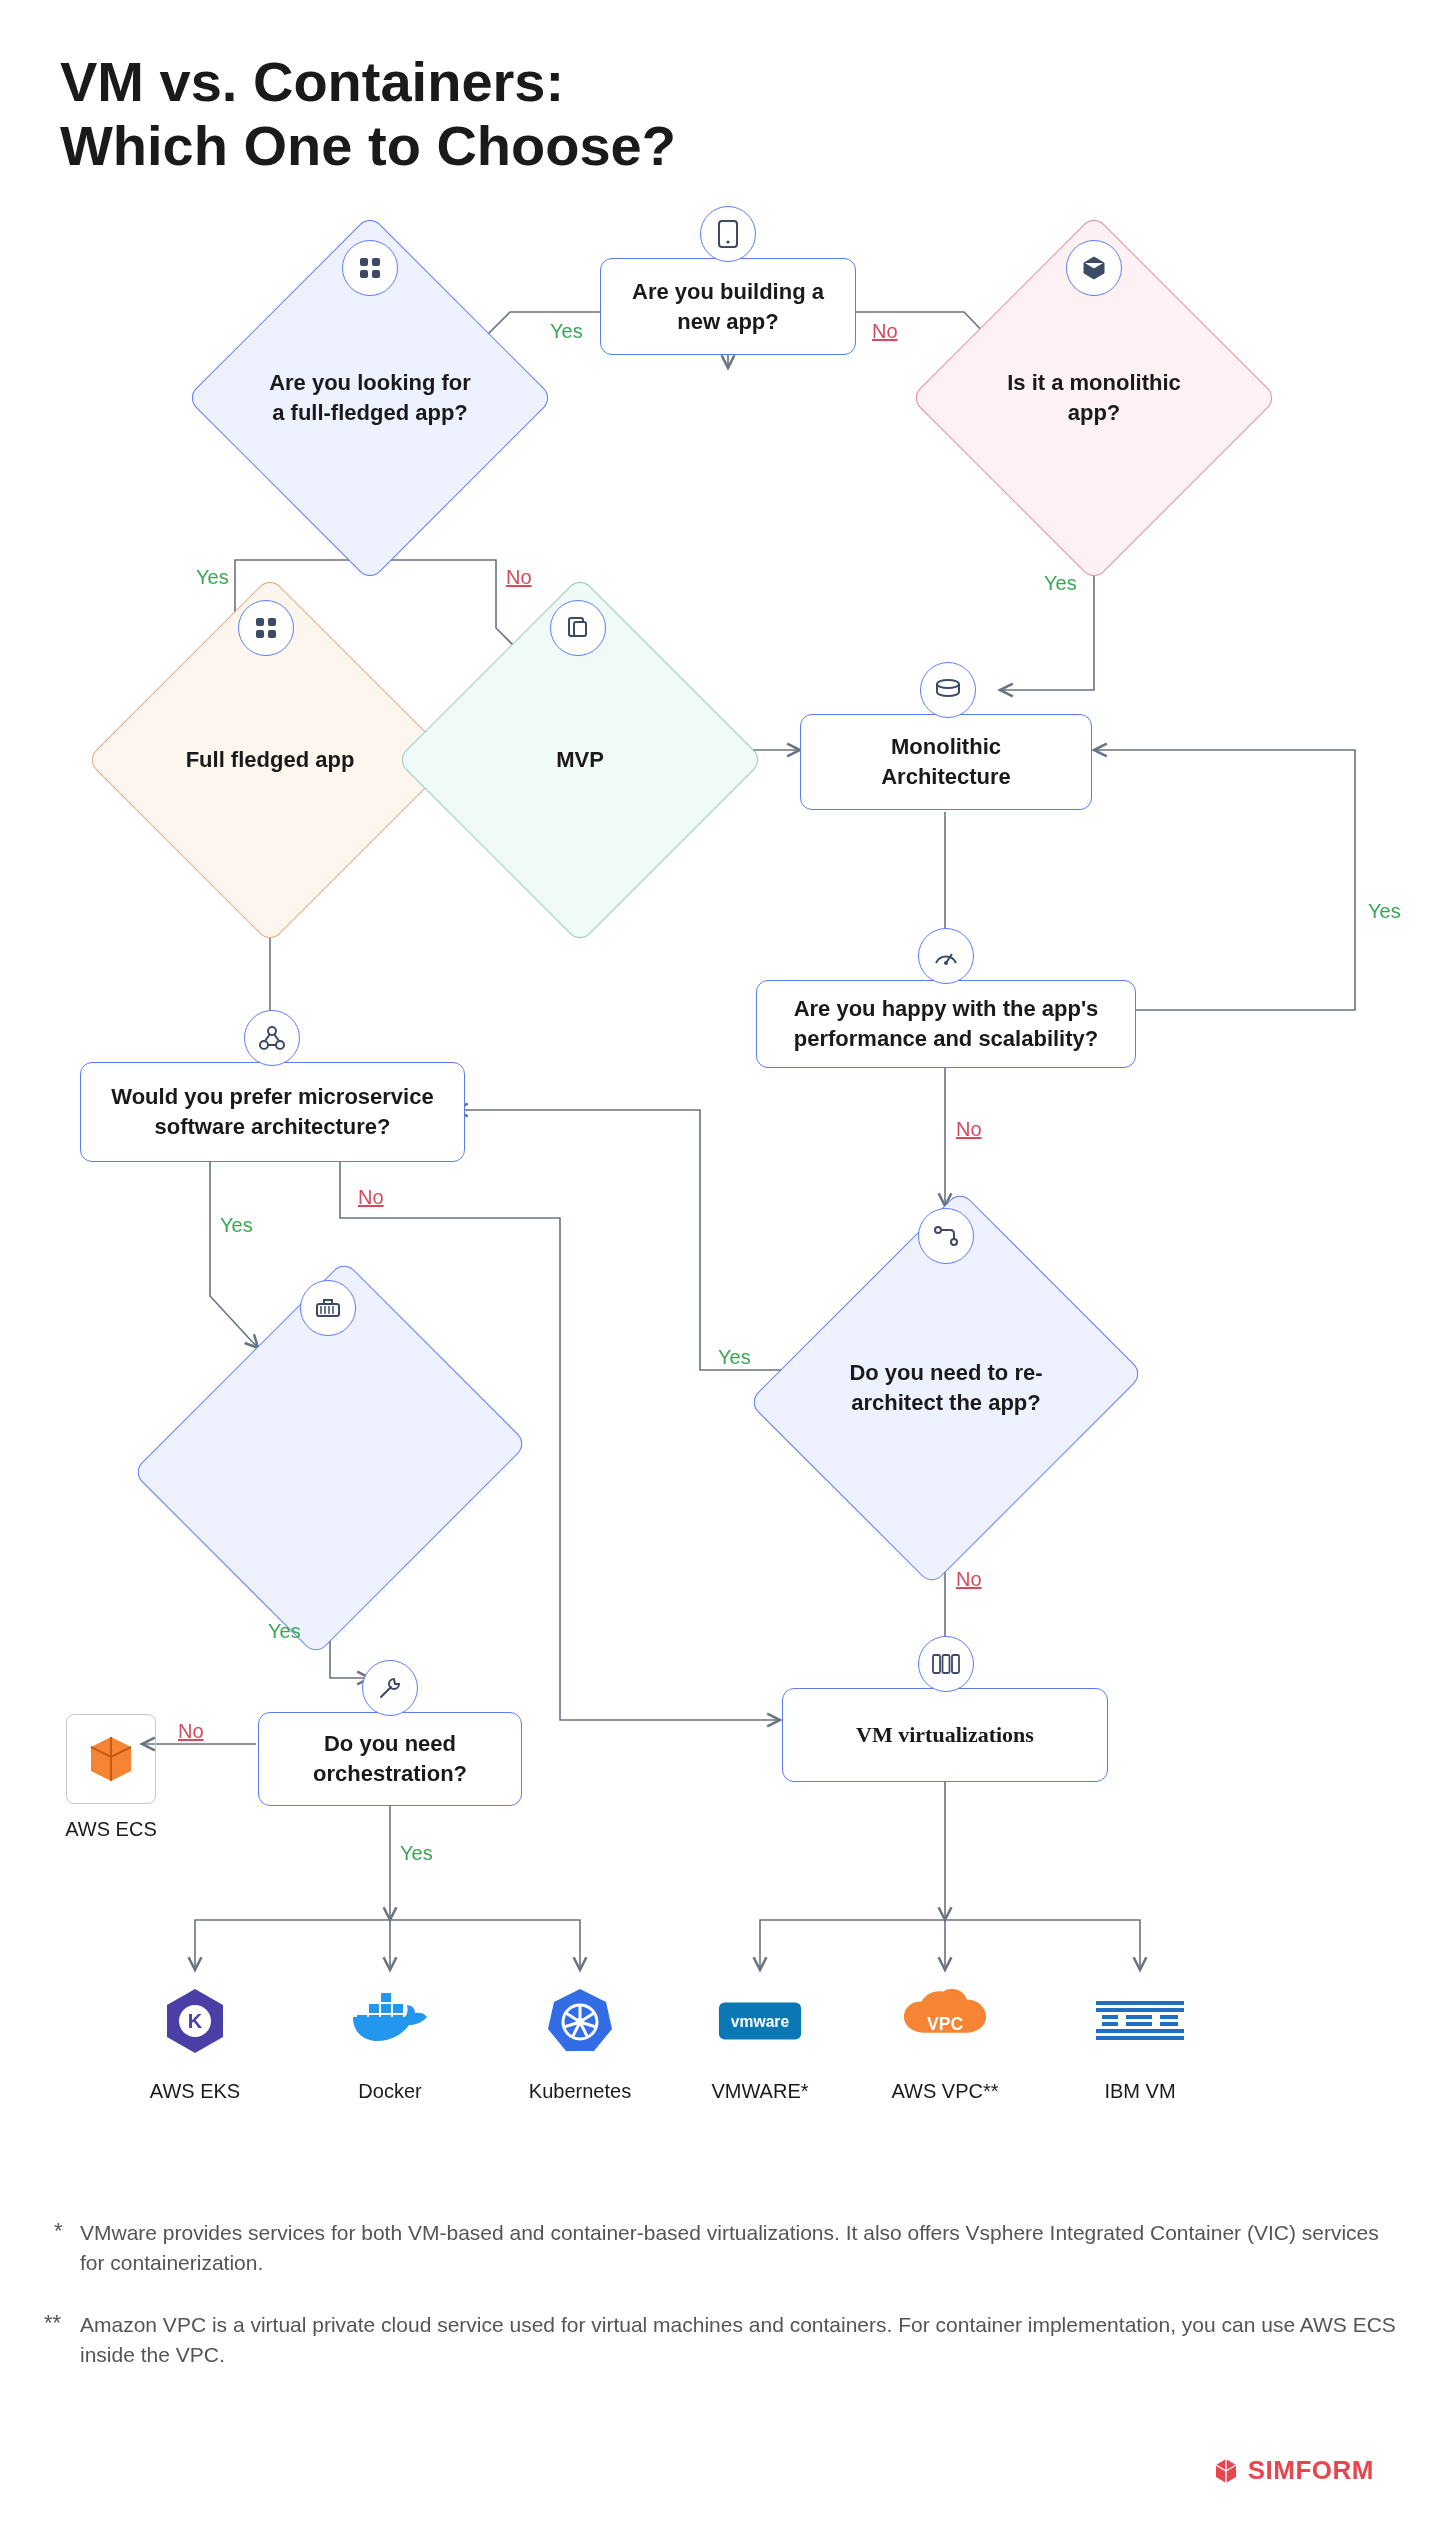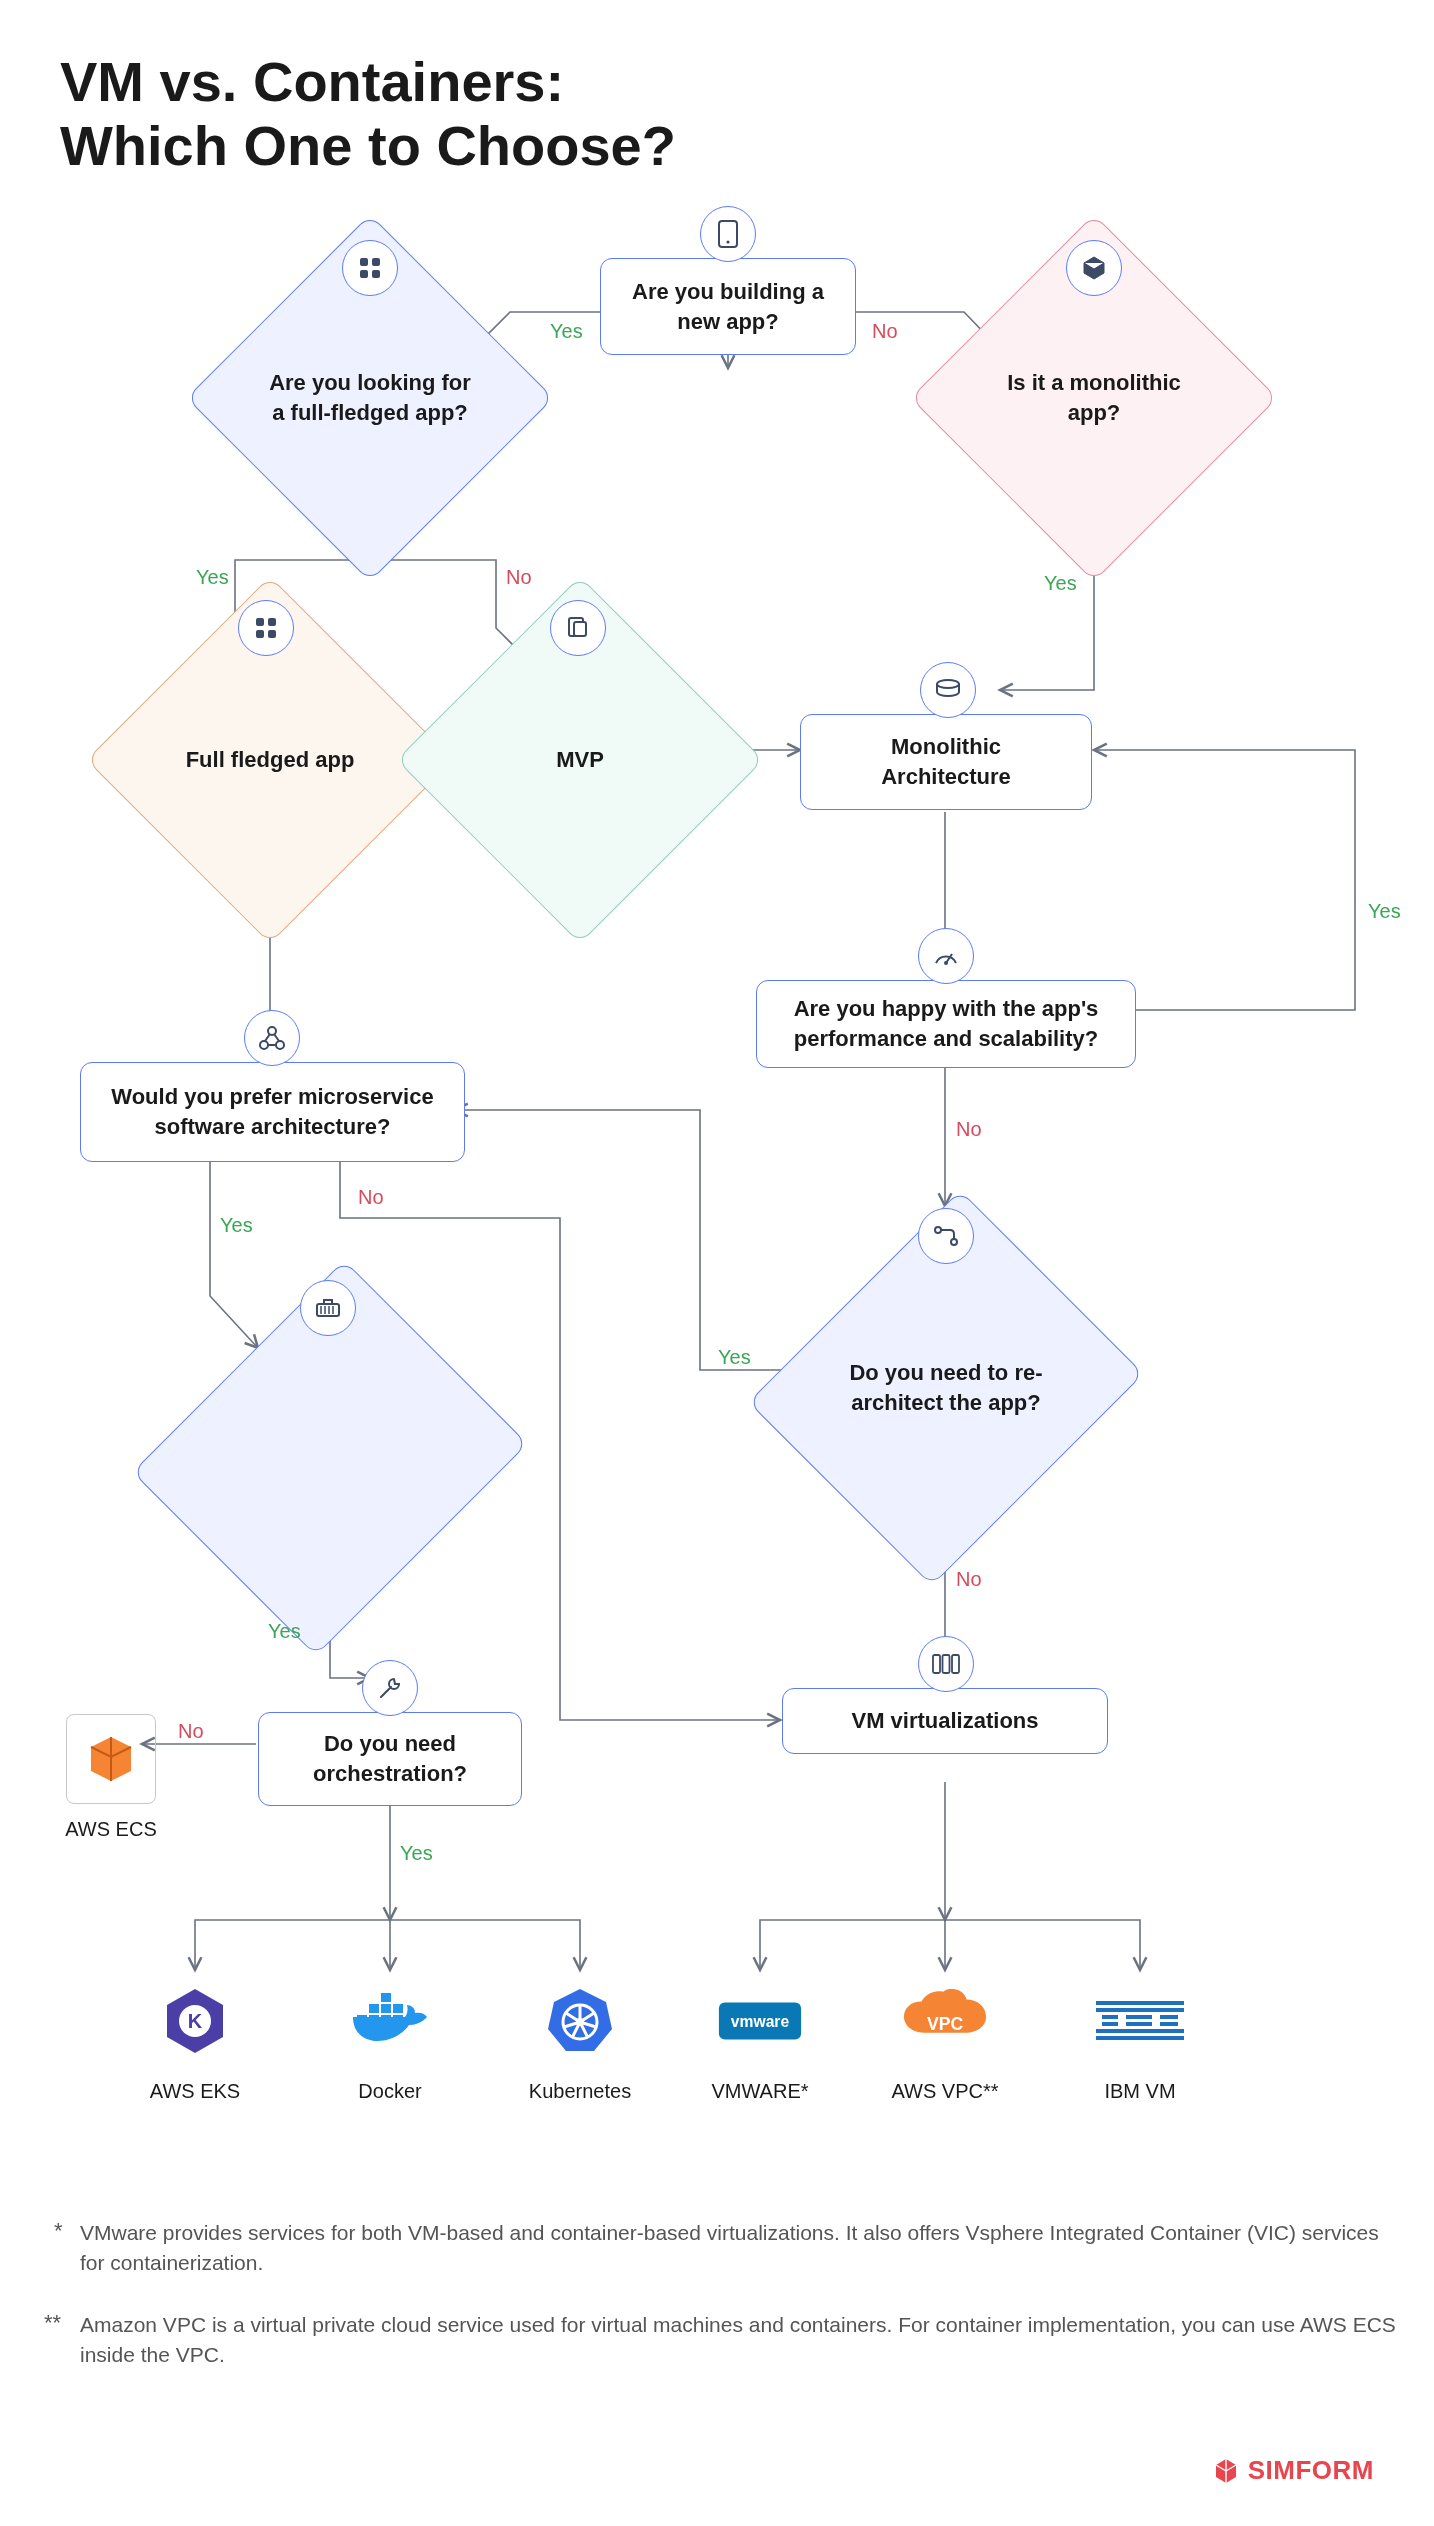--- a/index.html
+++ b/index.html
@@ -77,21 +77,21 @@
     z-index: 10;
     font-size: 26px;
     color: #3c4a66;
   }
   .edge-label {
     position: absolute;
     font-size: 20px;
     font-weight: 500;
   }
   .yes { color: #3aa655; }
-  .no  { color: #d64a5b; }
+  .no  { color: #d64a5b; text-decoration: underline; }
   svg.lines {
     position: absolute;
     inset: 0;
     width: 1434px;
     height: 2526px;
     pointer-events: none;
   }
   .logo-item {
     position: absolute;
     width: 150px;
@@ -319,21 +319,21 @@
   <span>Do you need orchestration?</span>
 </div>
 
 <div class="icon-badge" style="left:918px; top:1636px;">
   <svg width="30" height="26" viewBox="0 0 30 26">
       <rect x="2" y="4" width="7" height="18" rx="1.5" fill="none" stroke="#3c4a66" stroke-width="1.8"></rect>
       <rect x="11.5" y="4" width="7" height="18" rx="1.5" fill="none" stroke="#3c4a66" stroke-width="1.8"></rect>
       <rect x="21" y="4" width="7" height="18" rx="1.5" fill="none" stroke="#3c4a66" stroke-width="1.8"></rect>
     </svg>
 </div>
-<div class="box" style="left:782px; top:1688px; width:326px; height:66px;">
+<div class="box" style="left:782px; top:1688px; width:326px; height:94px;font-family:Liberation Serif, serif;">
   <span>VM virtualizations</span>
 </div>
 
 <span class="edge-label yes" style="left:550px; top:320px;">Yes</span>
 <span class="edge-label no" style="left:872px; top:320px;">No</span>
 <span class="edge-label yes" style="left:196px; top:566px;">Yes</span>
 <span class="edge-label no" style="left:506px; top:566px;">No</span>
 <span class="edge-label yes" style="left:1044px; top:572px;">Yes</span>
 <span class="edge-label no" style="left:956px; top:1118px;">No</span>
 <span class="edge-label yes" style="left:1368px; top:900px;">Yes</span>

